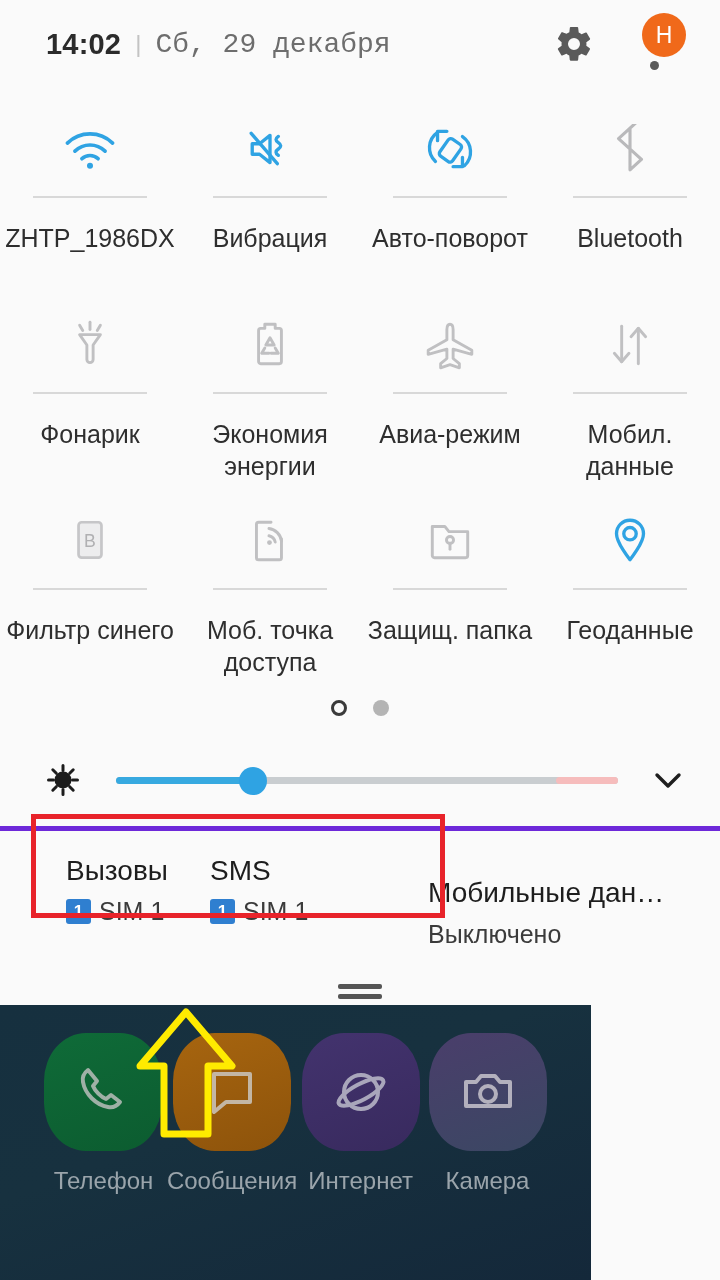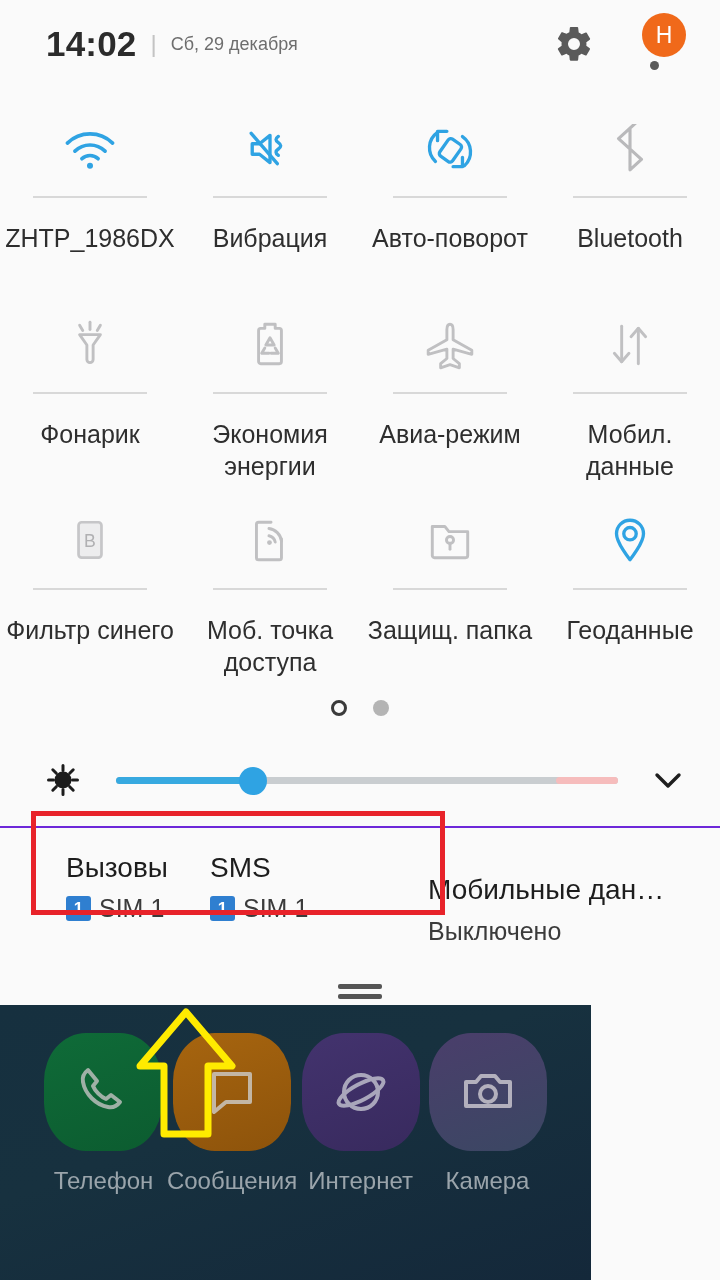--- a/index.html
+++ b/index.html
@@ -17,23 +17,23 @@
     position:absolute;left:0;top:0;width:720px;height:1005px;
     background:#fafafa;
     display:flex;flex-direction:column;
   }
 
   
   .qs-header{
     height:88px;display:flex;align-items:center;
     padding:0 28px 0 46px;box-sizing:border-box;
   }
-  .hdr-time{font-size:35px;color:#2b2b2b;font-weight:bold;letter-spacing:.2px;}
+  .hdr-time{font-size:29px;color:#2b2b2b;font-weight:bold;letter-spacing:.2px;}
   .hdr-sep{color:#c3c3c3;font-size:24px;margin:0 14px;}
-  .hdr-date{font-size:18px;color:#6d6d6d;}
+  .hdr-date{font-size:28px;color:#6d6d6d;font-family:Liberation Mono, monospace;}
   .hdr-spacer{flex:1;}
   .gear{width:40px;height:40px;margin-right:42px;display:block;}
   .kebab-wrap{position:relative;width:46px;height:46px;margin-right:10px;}
   .kebab{position:absolute;left:14px;top:6px;}
   .kebab i{display:block;width:9px;height:9px;border-radius:50%;background:#5a5a5a;margin-bottom:8px;}
   .avatar{
     position:absolute;right:-4px;top:-8px;
     width:44px;height:44px;border-radius:50%;
     background:#f0691a;color:#fff;
     font-size:23px;display:flex;align-items:center;justify-content:center;
@@ -73,21 +73,21 @@
   .slider{position:relative;flex:1;height:36px;}
   .track{position:absolute;top:15px;left:0;right:0;height:7px;border-radius:4px;background:#c9cdd0;}
   .track-warn{position:absolute;top:15px;right:0;width:62px;height:7px;border-radius:4px;background:#f6bcbc;}
   .track-fill{position:absolute;top:15px;left:0;width:27%;height:7px;border-radius:4px;background:#37a9e0;}
   .thumb{position:absolute;top:5px;left:calc(27% - 13px);width:28px;height:28px;border-radius:50%;background:#2fa3e3;}
   .chevron{width:44px;height:44px;margin-left:28px;flex:none;}
 
   
   .info-strip{
     position:relative;height:118px;display:flex;align-items:center;
-    border-top:2px solid #6d28d9;margin-top:6px;
+    border-top:5px solid #6d28d9;margin-top:6px;
   }
   .info-cell{display:flex;flex-direction:column;justify-content:center;height:100%;}
   .calls-cell{padding-left:66px;width:210px;box-sizing:border-box;}
   .sms-cell{padding-left:0px;width:180px;box-sizing:border-box;}
   .data-cell{padding-left:38px;flex:1;min-width:0;justify-content:flex-end;}
   .info-title{font-size:28px;color:#1d1d1d;line-height:1.2;white-space:nowrap;overflow:hidden;text-overflow:ellipsis;}
   .info-sub{font-size:25px;color:#3b3b3b;margin-top:10px;display:flex;align-items:center;}
   .sim-badge{
     display:inline-flex;align-items:center;justify-content:center;
     width:25px;height:25px;border-radius:3px;background:#2f7fd0;color:#fff;

